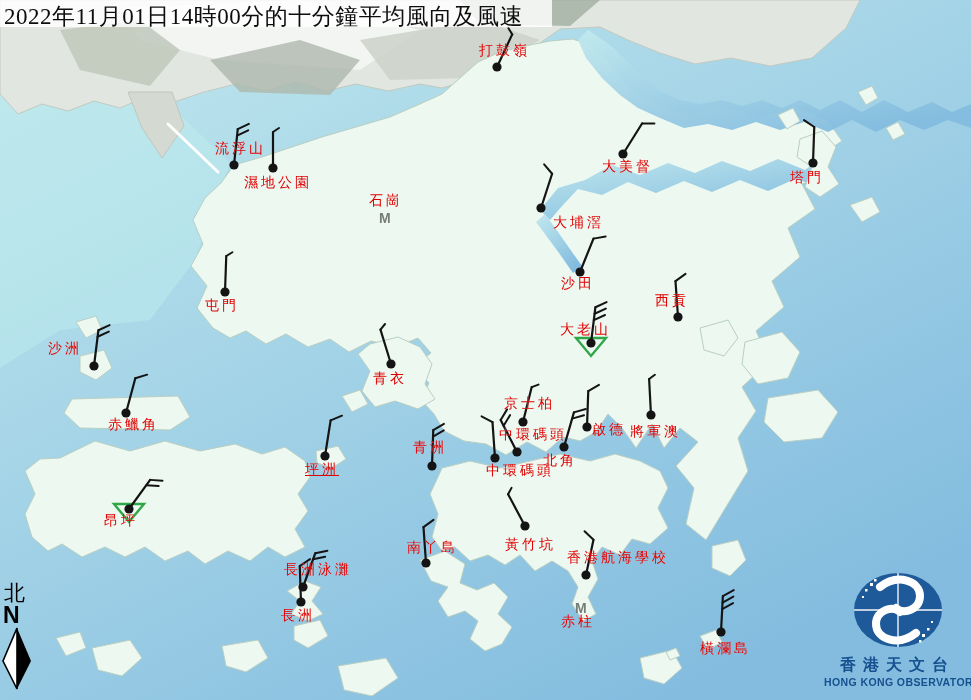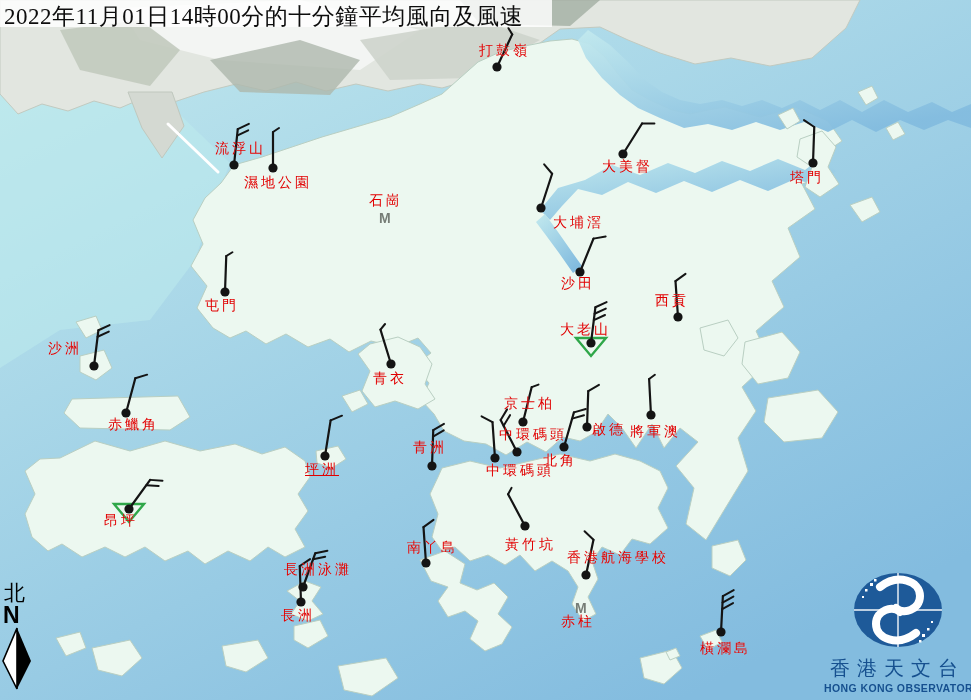--- a/index.html
+++ b/index.html
@@ -13,22 +13,22 @@
             letter-spacing:.5px;white-space:nowrap;}
   .stn{position:absolute;color:#e00000;font-size:14px;letter-spacing:3px;
        white-space:nowrap;line-height:1.05;text-shadow:0 0 1px rgba(255,255,255,.35);}
   .mmark{position:absolute;color:#767d76;font-size:14px;font-weight:bold;
          font-family:"Liberation Sans","DejaVu Sans",sans-serif;}
   #compass{position:absolute;left:2px;top:583px;width:34px;text-align:left;color:#000;}
   #compass .cjk{font-size:21px;line-height:1;margin-left:2px;}
   #compass .ltr{font-size:23px;font-weight:bold;line-height:1;margin-left:1px;
                 font-family:"Liberation Sans","DejaVu Sans",sans-serif;letter-spacing:0;}
   #logo{position:absolute;left:824px;top:570px;width:147px;text-align:center;}
-  #logo .cname{color:#16508f;font-size:20px;letter-spacing:7px;margin-top:1px;
-               font-family:"Liberation Sans","DejaVu Sans",sans-serif;font-weight:400;white-space:nowrap;}
+  #logo .cname{color:#16508f;font-size:16px;letter-spacing:7px;margin-top:1px;
+               font-family:"Liberation Sans","DejaVu Sans",sans-serif;font-weight:700;white-space:nowrap;}
   #logo .ename{color:#16508f;font-size:10.5px;font-weight:bold;letter-spacing:.4px;
                font-family:"Liberation Sans","DejaVu Sans",sans-serif;white-space:nowrap;}
 </style>
 </head>
 <body>
 
 <div id="stage">
   <svg id="basemap" width="971" height="700" viewBox="0 0 971 700">
       <defs>
         <linearGradient id="sea" x1="0" y1="0" x2="0.7" y2="1">

